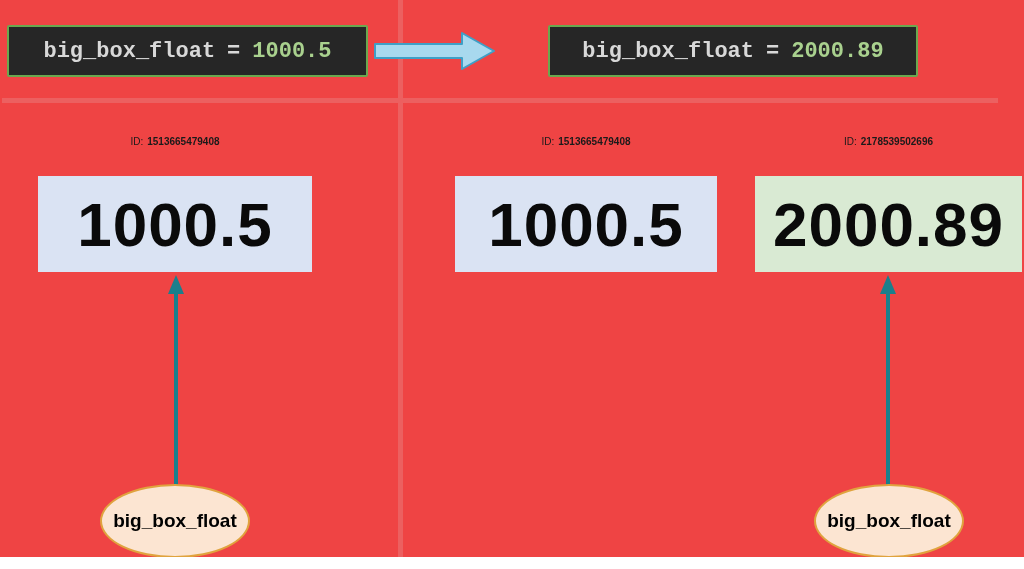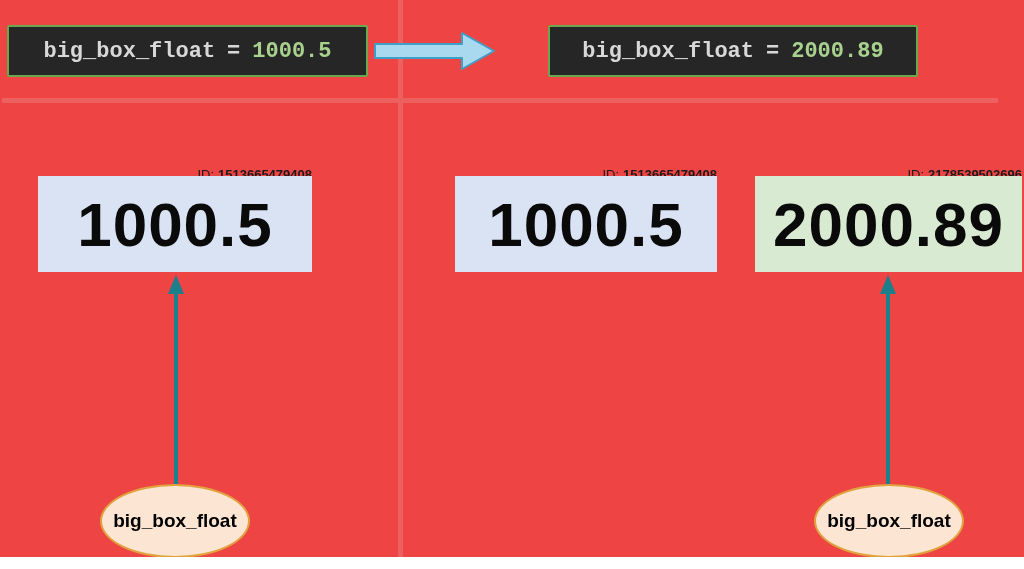--- a/index.html
+++ b/index.html
@@ -20,22 +20,22 @@
     box-sizing:border-box;white-space:nowrap;
   }
   .code-box.before{left:7px;width:361px;}
   .code-box.after{left:548px;width:370px;}
   .code-op{margin:0 12px;}
   .code-val{color:var(--code-value);}
   
   .transition-arrow{position:absolute;left:374px;top:31px;}
   
   .obj-id{
-    position:absolute;top:165px;height:20px;line-height:20px;
-    text-align:right;font-size:13px;color:#1a1a1a;
+    position:absolute;top:132px;height:20px;line-height:20px;
+    text-align:center;font-size:10px;color:#1a1a1a;
   }
   .obj-id .idnum{font-weight:bold;margin-left:4px;}
   .obj-id.p1{left:38px;width:274px;}
   .obj-id.p2{left:455px;width:262px;}
   .obj-id.p3{left:755px;width:267px;}
   
   .obj-box{
     position:absolute;top:176px;height:96px;
     display:flex;align-items:center;justify-content:center;
   }

